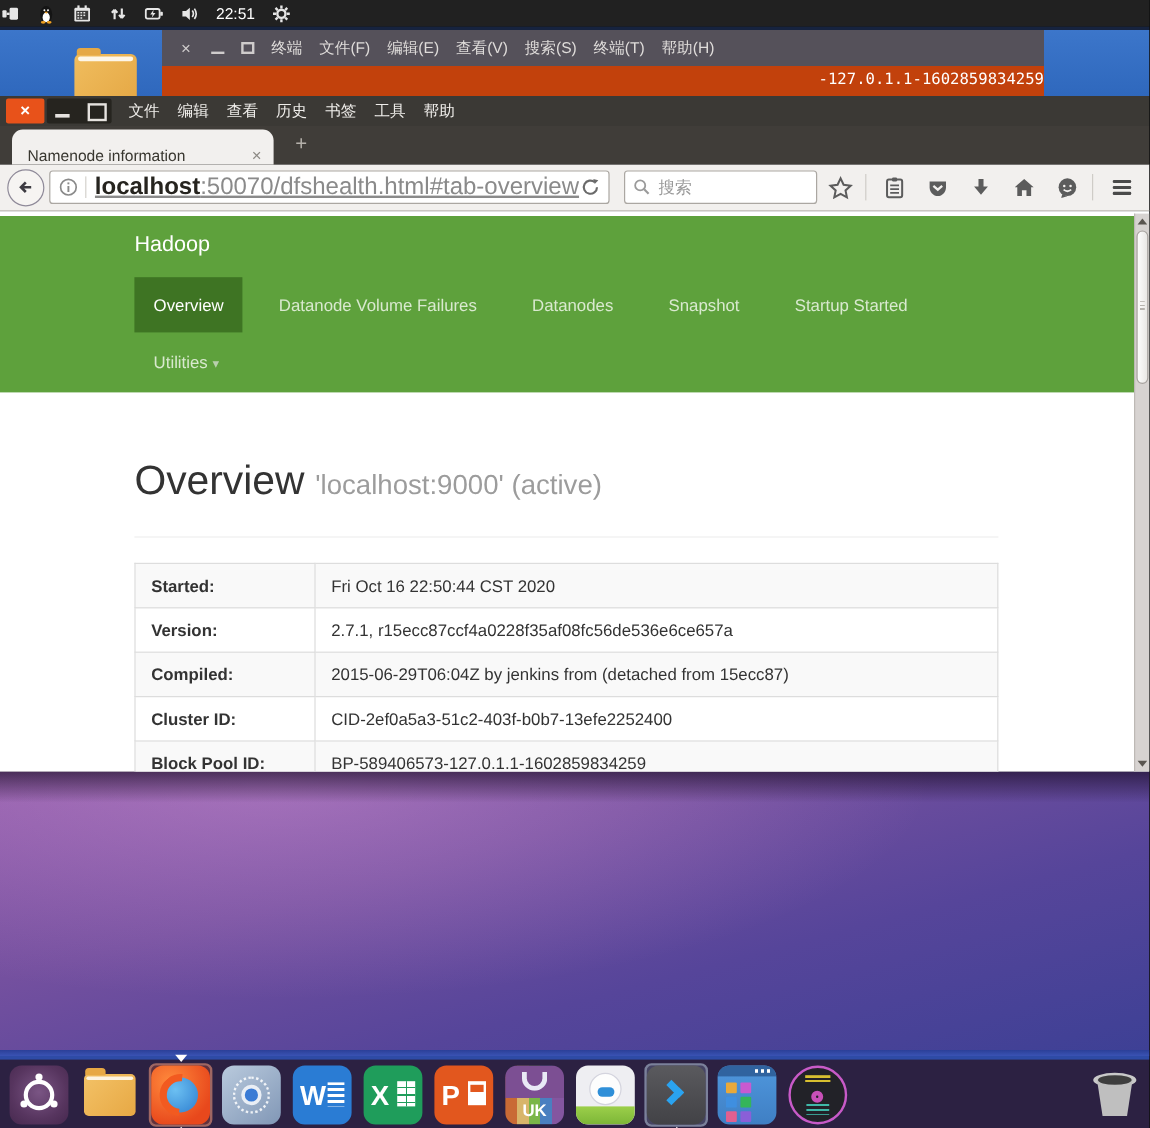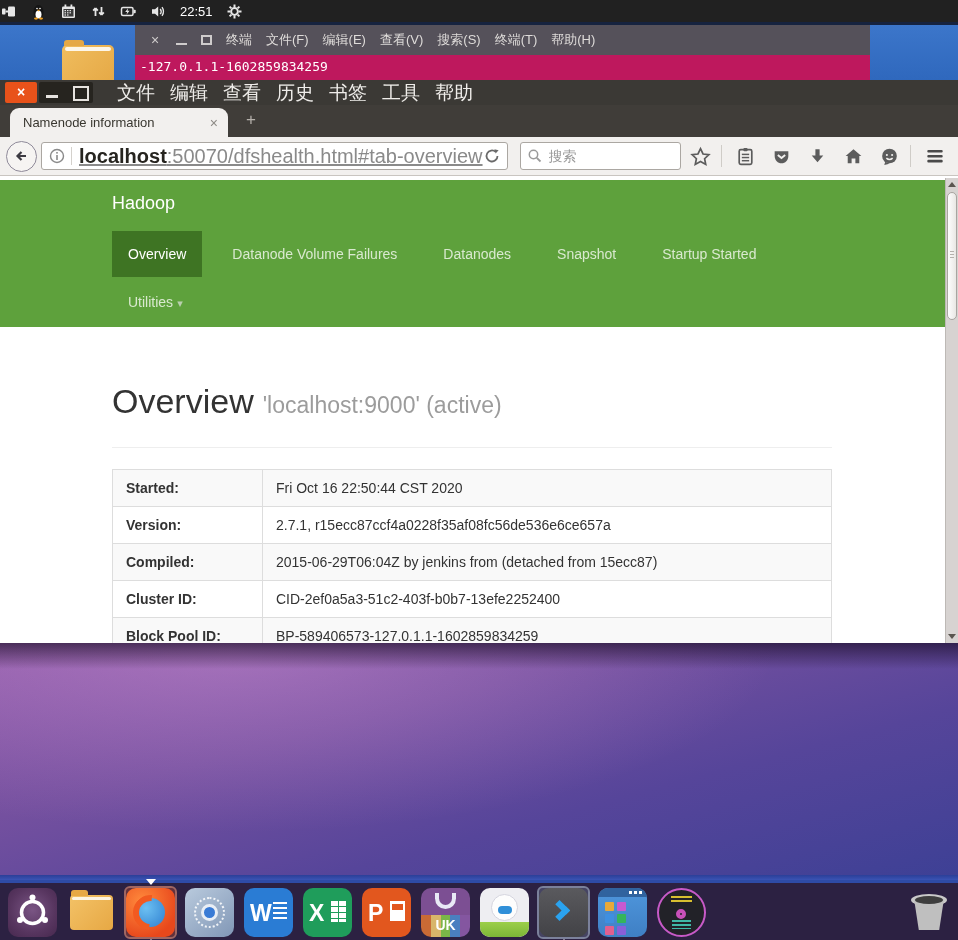--- a/index.html
+++ b/index.html
@@ -24,36 +24,36 @@
                background:#fdf6e8; border-radius:2px; }
 
   
   .terminal { position:absolute; top:25px; left:135px; width:735px; height:55px; z-index:2; }
   .term-titlebar { height:30px; background:#55515a; display:flex; align-items:center; gap:14px;
                    padding-left:13px; color:#dfdcda; font-size:13px; }
   .term-ctl { color:#cfcccc; font-size:14px; width:14px; text-align:center; }
   .term-min { width:11px; height:2px; background:#cfcccc; margin-top:8px; }
   .term-max { width:11px; height:10px; border:2px solid #cfcccc; }
   .term-menu { cursor:default; }
-  .term-body { height:25px; background:#be185d; color:#ffffff; font-family:"DejaVu Sans Mono",monospace;
-               font-size:13px; line-height:24px; padding-left:5px; }
+  .term-body { height:25px; background:#c2410c; color:#ffffff; font-family:"DejaVu Sans Mono",monospace;
+               font-size:13px; line-height:24px; padding-left:5px;text-align:right; }
 
   
   .firefox { position:absolute; top:80px; left:0; width:958px; height:563px; z-index:3; }
   .ff-titlebar { height:25px; background:#3b3935; display:flex; align-items:center; }
   .ff-close { width:32px; height:21px; margin:0 2px 0 5px; background:#e8521a; border-radius:2px;
               color:#fff; font-size:14px; font-weight:bold; text-align:center; line-height:20px; }
   .ff-winbtns { width:54px; height:21px; background:#26241f; border-radius:2px; display:flex; }
   .ff-winbtn { flex:1; position:relative; }
   .ff-min::after { content:""; position:absolute; left:7px; bottom:5px; width:12px; height:3px; background:#e6e3df; }
   .ff-max::after { content:""; position:absolute; left:7px; top:4px; width:12px; height:11px; border:2.5px solid #e6e3df; }
-  .ff-menus { display:flex; gap:15px; margin-left:24px; color:#efedea; font-size:19px; }
+  .ff-menus { display:flex; gap:15px; margin-left:14px; color:#efedea; font-size:13px; }
   .ff-tabbar { position:relative; height:32px; background:#403d39; }
   .ff-tab { position:absolute; left:10px; bottom:0; width:218px; height:29px; background:#f2f0ee;
-            border-radius:9px 9px 0 0; display:flex; align-items:center; padding:0 10px 0 13px;
+            border-radius:9px 9px 0 0; display:flex; align-items:flex-end; padding:0 10px 0 13px;
             font-size:13px; color:#38362f; }
   .ff-tab .tab-title { flex:1; white-space:nowrap; overflow:hidden; }
   .ff-tab .tab-close { color:#8d8a85; font-size:14px; padding-left:6px; }
   .ff-newtab { position:absolute; left:238px; top:5px; color:#b5b1ab; font-size:17px; padding:0 8px; }
   .ff-toolbar { height:39px; background:#f2f0ee; border-bottom:1px solid #c9c5c0;
                 display:flex; align-items:center; padding:0 6px; }
   .back-btn { width:31px; height:31px; border-radius:50%; border:1px solid #8f8a99; background:#f6f4f2;
               display:flex; align-items:center; justify-content:center; flex:0 0 auto; }
   .urlbox { width:470px; height:28px; margin-left:4px; background:#fff; border:1px solid #aba7a2;
             border-radius:3px; display:flex; align-items:center; padding:0 6px; }

